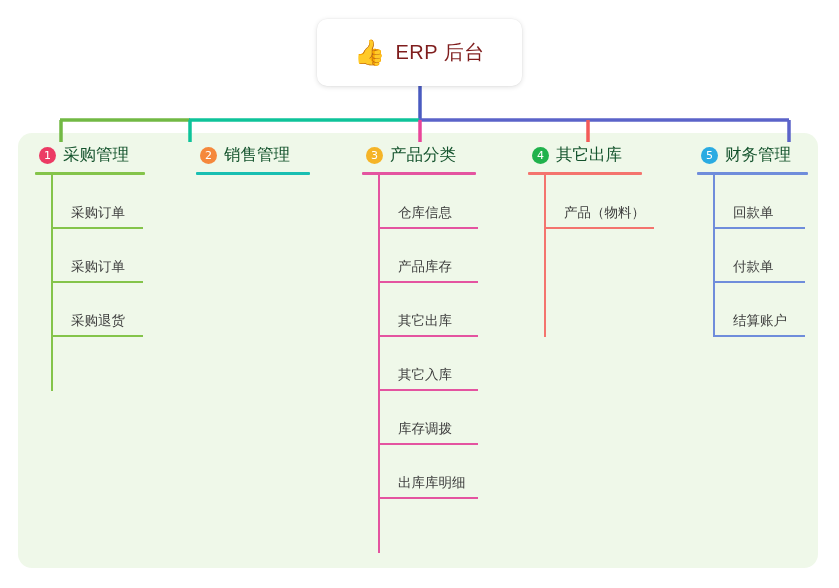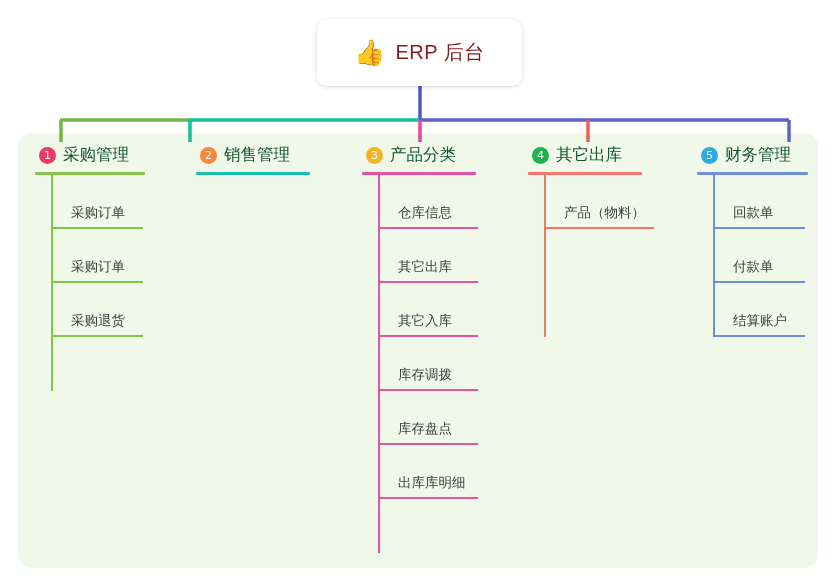--- a/index.html
+++ b/index.html
@@ -192,33 +192,33 @@
         <span class="col-title">产品分类</span>
       </div>
       <div class="head-rule" style="background: rgb(228, 84, 160); width: 114px;"></div>
       <div class="leaves">
         <div class="spine" style="background: rgb(228, 84, 160); height: 378px;"></div>
         <div class="leaf">
           <span class="leaf-label">仓库信息</span>
           <div class="leaf-rule" style="background: rgb(228, 84, 160); width: 100px;"></div>
         </div>
         <div class="leaf">
+          <span class="leaf-label">产品库存</span>
+          <div class="leaf-rule" style="background: rgb(228, 84, 160); width: 100px;"></div>
+        </div>
+        <div class="leaf">
           <span class="leaf-label">其它出库</span>
           <div class="leaf-rule" style="background: rgb(228, 84, 160); width: 100px;"></div>
         </div>
         <div class="leaf">
           <span class="leaf-label">其它入库</span>
           <div class="leaf-rule" style="background: rgb(228, 84, 160); width: 100px;"></div>
         </div>
         <div class="leaf">
           <span class="leaf-label">库存调拨</span>
-          <div class="leaf-rule" style="background: rgb(228, 84, 160); width: 100px;"></div>
-        </div>
-        <div class="leaf">
-          <span class="leaf-label">库存盘点</span>
           <div class="leaf-rule" style="background: rgb(228, 84, 160); width: 100px;"></div>
         </div>
         <div class="leaf">
           <span class="leaf-label">出库库明细</span>
           <div class="leaf-rule" style="background: rgb(228, 84, 160); width: 100px;"></div>
         </div>
       </div>
     </div>
     <div class="column" style="left: 528px;">
       <div class="col-head">

